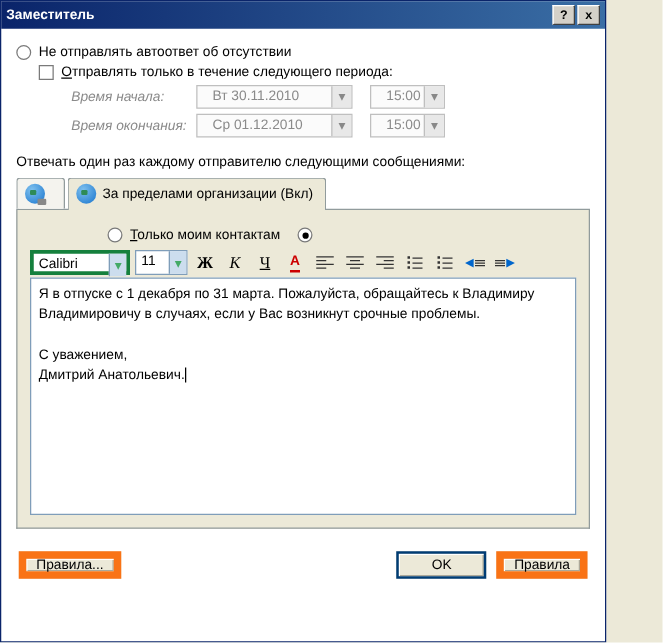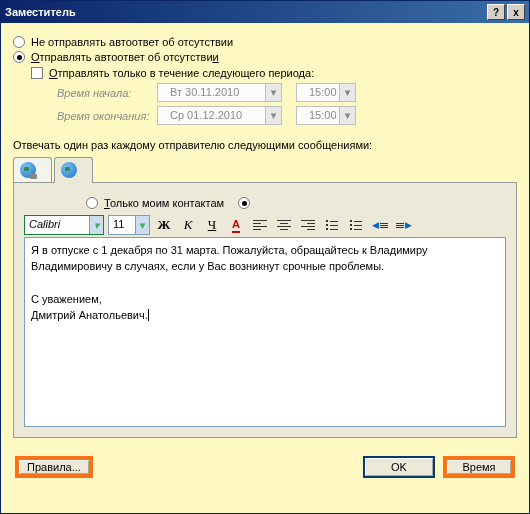--- a/index.html
+++ b/index.html
@@ -1,17 +1,17 @@
 <!DOCTYPE html>
 <html><head>
 <meta charset="utf-8">
 <style>
 * { box-sizing: border-box; font-family: Tahoma, Arial, sans-serif; font-size: 11px; }
 body { margin: 0; background: #ece9d8; width: 530px; height: 514px; overflow: hidden; }
-.window { border: 1px solid #0a246a; width: 530px; height: 514px; background: #fef9c3; }
+.window { border: 1px solid #0a246a; width: 485px; height: 514px; background: #ffffff; }
 .titlebar { background: linear-gradient(to right, #0a246a, #3a6ea5); color: #fff; height: 22px; display: flex; align-items: center; padding: 0 4px; font-weight: bold; }
 .titlebar .title { flex: 1; }
 .title-btn { width: 18px; height: 16px; background: #d4d0c8; border: 1px solid #fff; border-right-color: #404040; border-bottom-color: #404040; margin-left: 2px; display: flex; align-items: center; justify-content: center; color: #000; font-weight: bold; font-size: 10px; cursor: default; }
 .body { padding: 10px 12px 8px; }
 .opt-row { display: flex; align-items: center; margin: 3px 0; }
 .radio, .checkbox { width: 12px; height: 12px; margin-right: 6px; flex-shrink:0;}
 .radio { border-radius: 50%; border: 1px solid #7a7a7a; background: #fff; display:flex; align-items:center; justify-content:center;}
 .radio.sel::after { content:""; width:5px; height:5px; border-radius:50%; background:#000; display:block;}
 .checkbox { border: 1px solid #7a7a7a; background: #fff; display:flex; align-items:center; justify-content:center; line-height:1;}
 .checkbox.sel::after { content:"✓"; font-size:10px; color:#1a5c1a; font-weight:bold;}
@@ -27,21 +27,21 @@
 .tab { display:flex; align-items:center; padding:4px 10px 4px 6px; border:1px solid #919b9c; border-bottom: none; background:#f4f3ee; border-radius:3px 3px 0 0; margin-right:2px; position:relative;}
 .tab.active { background:#ece9d8; margin-bottom:-1px; padding-bottom:5px; z-index:2;}
 .tab-icon { width:16px; height:16px; margin-right:5px; }
 .globe{ border-radius:50%; background:radial-gradient(circle at 35% 30%, #7ec0ee, #1874cd); position:relative;}
 .globe::after{content:""; position:absolute; width:5px;height:4px;background:#2e8b57;top:5px;left:4px;border-radius:1px;}
 .globe.org::before{content:""; position:absolute; width:7px;height:5px;background:#888;bottom:-1px;right:-1px;border-radius:1px;}
 .panel { border:1px solid #919b9c; border-top:none; padding:10px 10px; background:#ece9d8;}
 .sub-row{ display:flex; align-items:center; margin:4px 0;}
 .sub-row.indent{ margin-left:18px;padding-left:44px;}
 .toolbar { display:flex; align-items:center; gap:4px; margin:6px 0 0;}
-.font-sel{ width:80px; height:20px; border:1px solid #15803d; background:#fff; padding:2px 16px 2px 4px; position:relative;font-style:italic;}
+.font-sel{ width:80px; height:20px; border:3px solid #15803d; background:#fff; padding:2px 16px 2px 4px; position:relative;}
 .size-sel{ width:42px; height:20px; border:1px solid #7f9db9; background:#fff; padding:2px 28px 2px 4px; position:relative;}
 .tb-dd{position:absolute; right:0; top:0; width:14px; height:18px; background:#cde; border-left:1px solid #7f9db9;display:flex;align-items:center;justify-content:center;color:#4a6;}
 .tb-btn{ width:20px; height:20px; display:flex; align-items:center; justify-content:center; font-family:"Times New Roman",serif; font-size:13px; cursor:default;}
 .tb-btn.b{font-weight:bold;}
 .tb-btn.i{font-style:italic;}
 .tb-btn.u2{text-decoration:underline;}
 .tb-A{color:#c00; font-weight:bold; border-bottom:2px solid #c00; line-height:13px;}
 .tb-lines{display:flex;flex-direction:column;gap:2px;width:14px;}
 .tb-lines span{height:1px;background:#333;display:block;}
 .tb-lines .s{width:60%;}
@@ -52,43 +52,39 @@
 .tb-bullets .dot{width:2px;height:2px;background:#333;}
 .tb-bullets .ln{width:8px;height:1px;background:#333;}
 .tb-indent{display:flex;align-items:center;gap:1px;}
 .tb-indent .arr{font-size:9px;color:#06c;}
 .tb-indent .bars{display:flex;flex-direction:column;gap:1px;}
 .tb-indent .bars span{width:8px;height:1px;background:#333;display:block;}
 .editor {border:1px solid #7f9db9; background:#fff; padding:4px 6px; height:190px; margin-top:2px; font-size:12px; line-height:1.35; font-family: Calibri, Arial; overflow:hidden; white-space:pre-wrap;}
 .cursor{border-right:1px solid #000; animation:bl 1s step-end infinite;}
 @keyframes bl{50%{border-color:transparent;}}
 .footer{ display:flex; padding:10px 14px; align-items:center;}
-.btn{ min-width:72px; height:22px; border:4px solid #f97316; background:#ece9d8; box-shadow: inset 1px 1px 0 #fff, inset -1px -1px 0 #aca899; padding:0 8px; display:flex;align-items:center;justify-content:center;}
+.btn{ min-width:72px; height:22px; border:6px solid #f97316; background:#ece9d8; box-shadow: inset 1px 1px 0 #fff, inset -1px -1px 0 #aca899; padding:0 8px; display:flex;align-items:center;justify-content:center;}
 .btn.def{border:2px solid #003c74;}
 .spacer{flex:1;}
 </style>
 </head>
 <body>
 
 <div class="window">
   <div class="titlebar">
     <span class="title">Заместитель</span>
     <div class="title-btn">?</div>
     <div class="title-btn">x</div>
   </div>
   <div class="body">
 
     <div class="opt-row">
       <span class="radio"></span>
       <span>Не отправлять автоответ об отсутствии</span>
     </div>
-    <div class="opt-row">
-      <span class="radio sel"></span>
-      <span><span class="u">О</span><span>тправлять автоответ об отсутстви</span><span class="u">и</span></span>
-    </div>
 
     <div class="period">
       <div class="opt-row">
         <span class="checkbox"></span>
         <span><span class="u">О</span><span>тправлять только в течение следующего периода:</span></span>
       </div>
       <div class="dt-row">
         <span class="dt-label">Время начала:</span>
         <div class="dt-field"><span>Вт 30.11.2010</span><span class="dd">▾</span></div>
         <div class="dt-field small"><span>15:00</span><span class="dd">▾</span></div>
@@ -101,20 +97,21 @@
     </div>
 
     <div class="msg-label">Отвечать один раз каждому отправителю следующими сообщениями:</div>
 
     <div class="tabs">
       <div class="tab">
         <span class="tab-icon globe org"></span>
       </div>
       <div class="tab active">
         <span class="tab-icon globe"></span>
+        <span>За пределами организации (Вкл)</span>
       </div>
     </div>
 
     <div class="panel">
       <div class="sub-row indent">
         <span class="radio"></span>
         <span><span class="u">Т</span><span>олько моим контактам</span></span>
         <span style="width:14px;"></span>
         <span class="radio sel"></span>
       </div>
@@ -212,15 +209,15 @@
 Дмитрий Анатольевич.</span><span class="cursor"></span></div>
     </div>
 
   </div>
 
   <div class="footer">
     <div class="btn">Правила...</div>
     <div class="spacer"></div>
     <div class="btn def">OK</div>
     <div style="width:8px;"></div>
-    <div class="btn">Время</div>
+    <div class="btn">Правила</div>
   </div>
 </div>
 
 </body></html>

